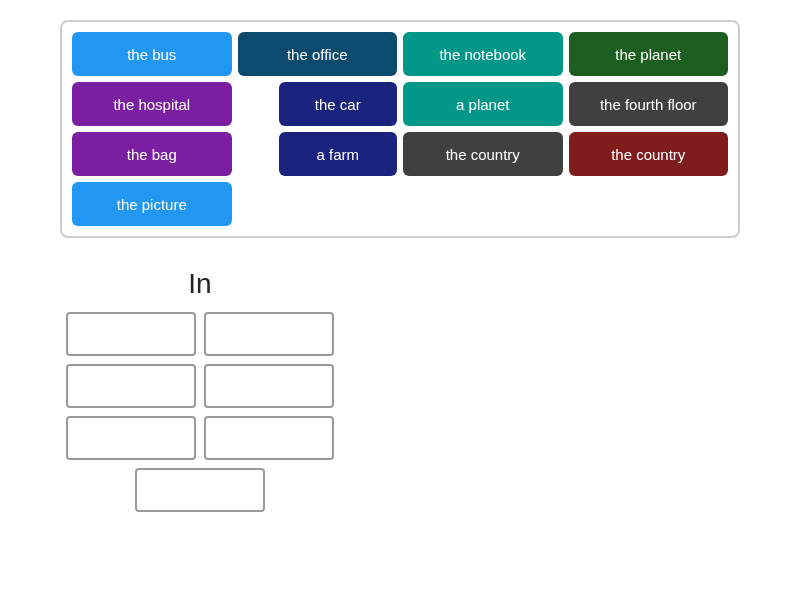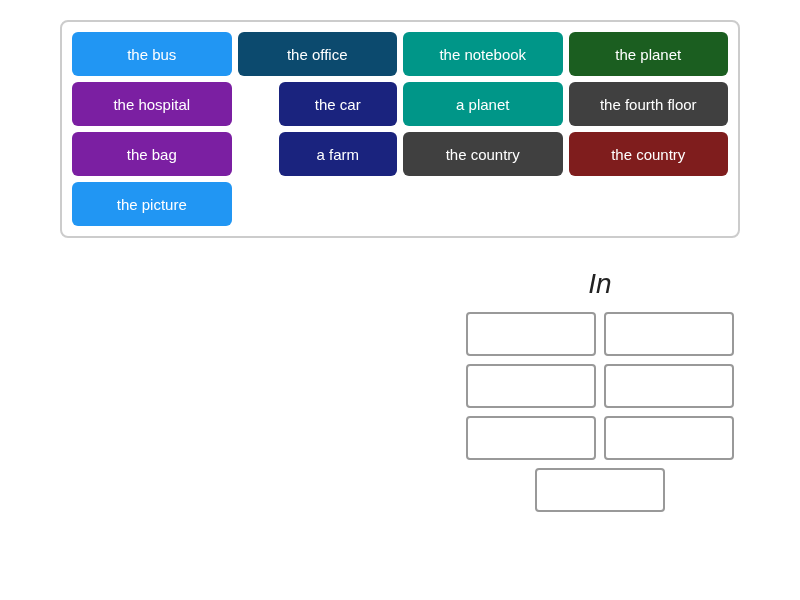--- a/index.html
+++ b/index.html
@@ -46,22 +46,21 @@
     .color-green  { background: #1B5E20; }
     .color-purple { background: #7B1FA2; }
     .color-navy   { background: #1A237E; margin-left: 41px; }
     .color-pink   { background: #E91E63; }
     .color-orange { background: #404040; }
     .color-lime   { background: #7f1d1d; }
 
     
     .drop-section {
       display: flex;
-      justify-content: flex-end;
-      font-style: italic;
+      justify-content: flex-start;
     }
 
     .drop-column {
       display: flex;
       flex-direction: column;
       align-items: center;
       gap: 0;
       width: 280px;
     }
 

